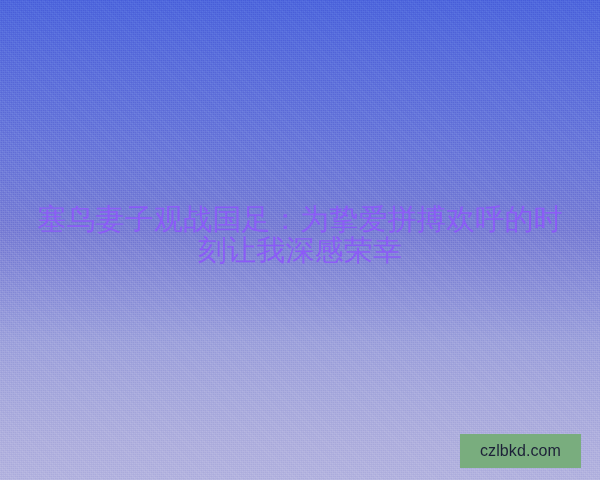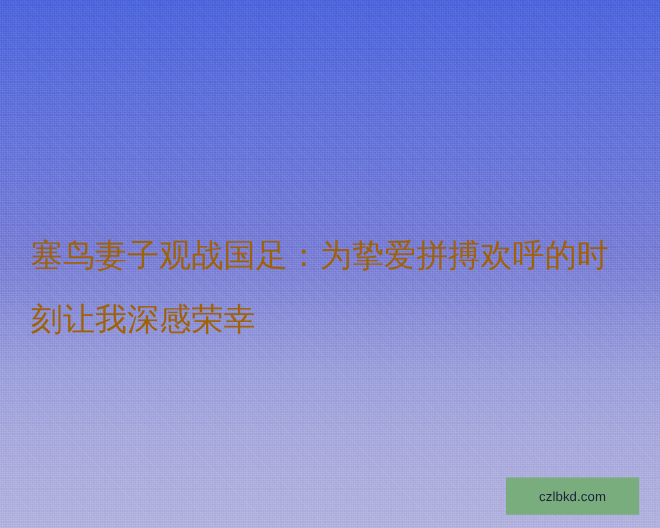--- a/index.html
+++ b/index.html
@@ -59,25 +59,25 @@
     pointer-events: none;
   }
 
   
   .headline {
     position: absolute;
     left: 28px;
     right: 28px;
     top: 204px;
     margin: 0;
-    text-align: left;
-    color: #a16207;
+    text-align: center;
+    color: #8b5cf6;
     font-weight: 400;
     font-size: 29px;
-    line-height: 58px;
+    line-height: 31px;
     letter-spacing: 0.2px;
     white-space: normal;
     text-rendering: optimizeLegibility;
   }
 
   
   .watermark {
     position: absolute;
     left: 460px;
     top: 434px;
@@ -85,21 +85,21 @@
     height: 34px;
     background: #79ad7e;
     display: flex;
     align-items: center;
     justify-content: center;
     box-sizing: border-box;
   }
 
   .watermark-label {
     color: #1d2138;
-    font-size: 12px;
+    font-size: 16px;
     line-height: 1;
     letter-spacing: 0.1px;
     font-weight: 400;
     white-space: nowrap;
   }
 </style>
 </head>
 <body>
 
 <div id="canvas">

